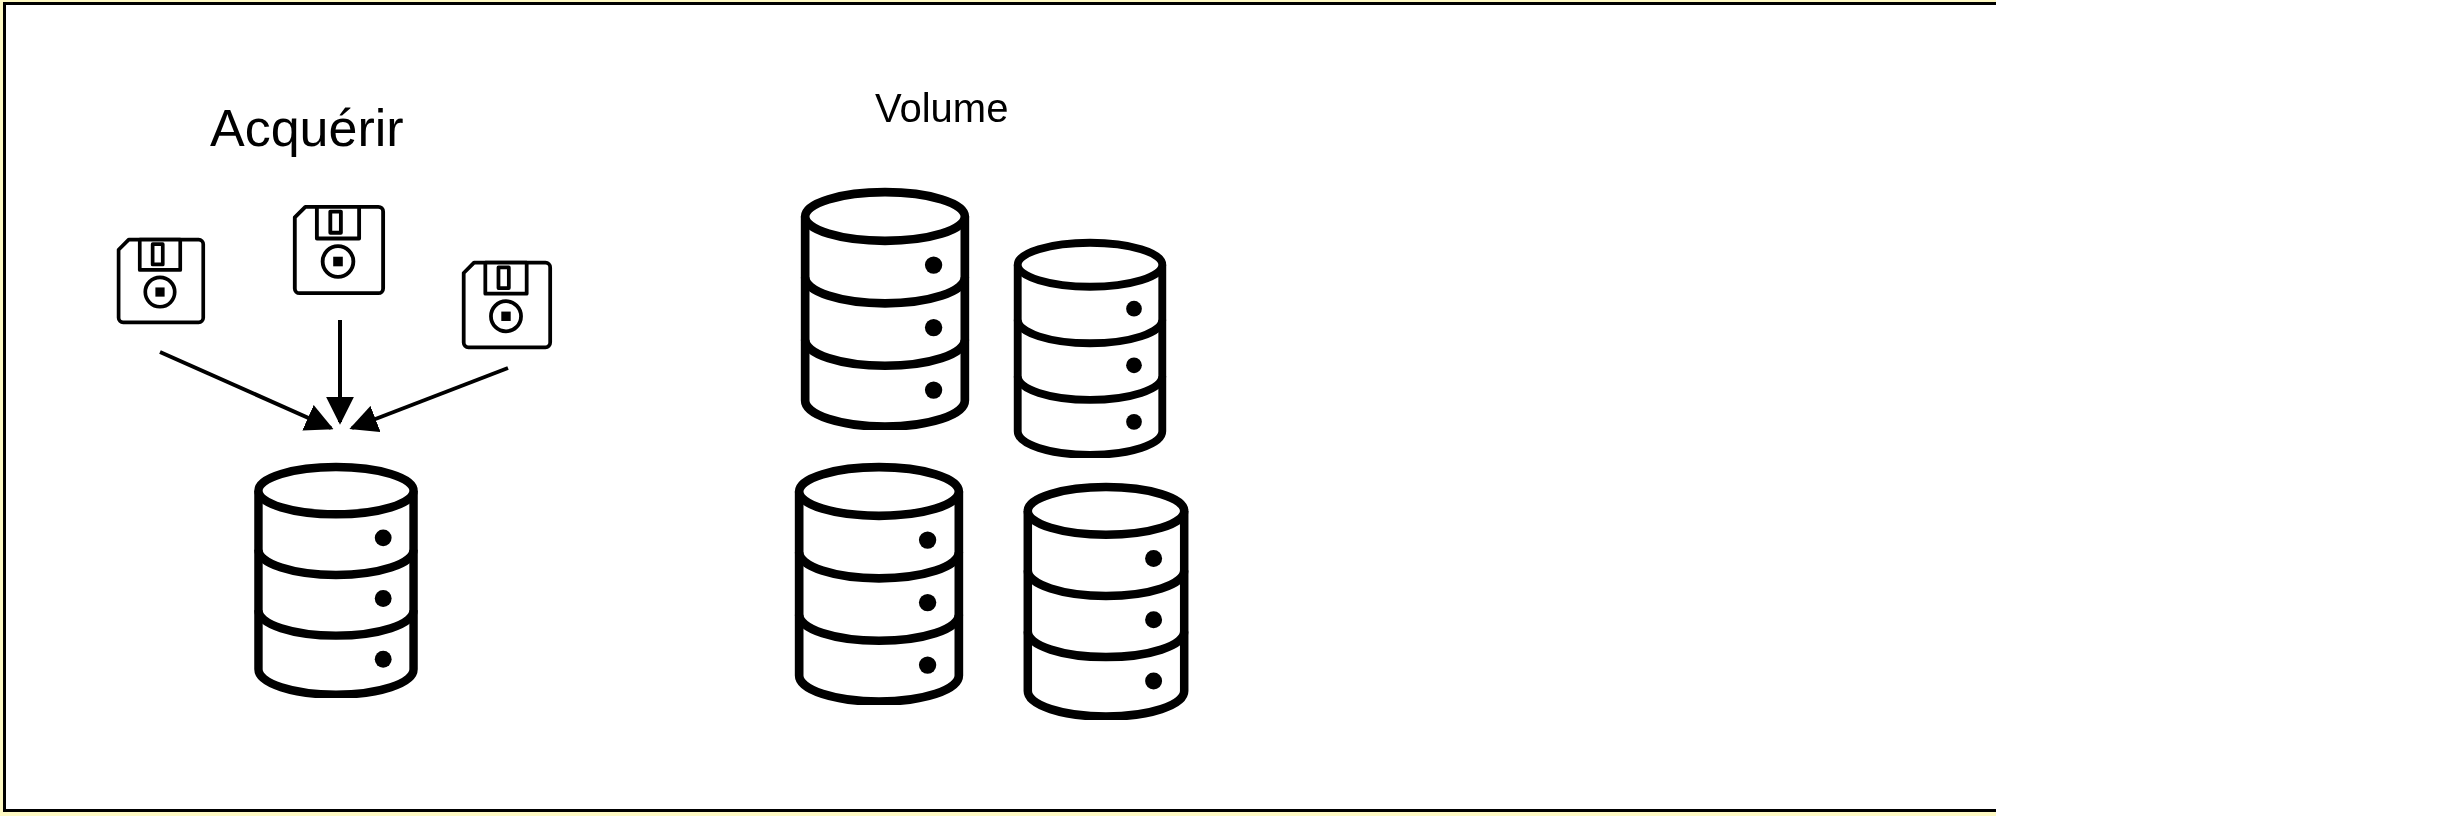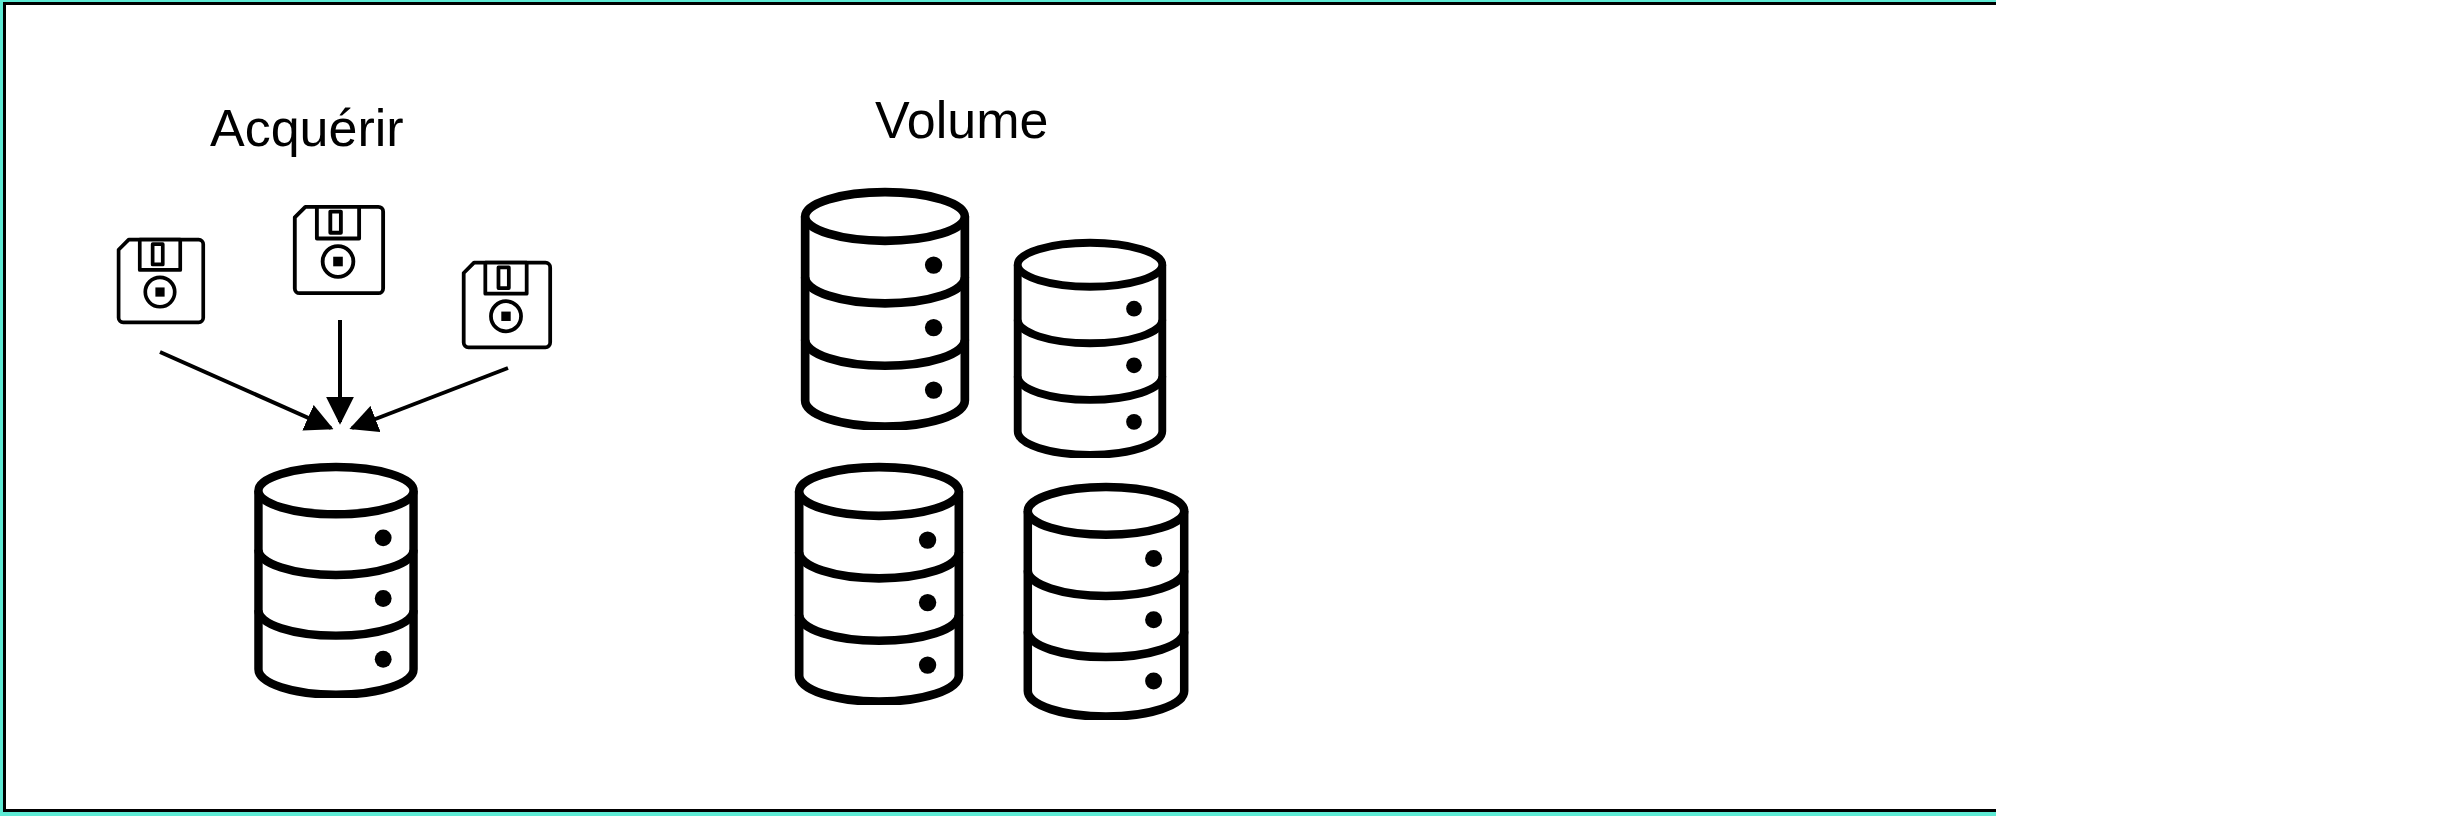--- a/index.html
+++ b/index.html
@@ -7,21 +7,21 @@
     padding: 0;
     background: #ffffff;
   }
   body {
     font-family: "Liberation Sans", sans-serif;
   }
   #canvas {
     position: relative;
     width: 1996px;
     height: 816px;
-    background: #5eead4;
+    background: #fef9c3;
     overflow: hidden;
   }
   #frame {
     position: absolute;
     left: 3px;
     top: 2px;
     width: 2436px;
     height: 810px;
     border: 3px solid #000000;
     box-sizing: border-box;
@@ -35,22 +35,22 @@
     color: #000000;
     white-space: nowrap;
     font-weight: 400;
   }
   #title-acquerir {
     left: 210px;
     top: 102px;
   }
   #title-volume {
     left: 875px;
-    top: 92px;
-    font-size: 52px;
+    top: 80px;
+    font-size: 40px;
     line-height: 56px;
   }
   .svg-layer {
     position: absolute;
     left: 0;
     top: 0;
     width: 2443px;
     height: 816px;
     pointer-events: none;
   }

